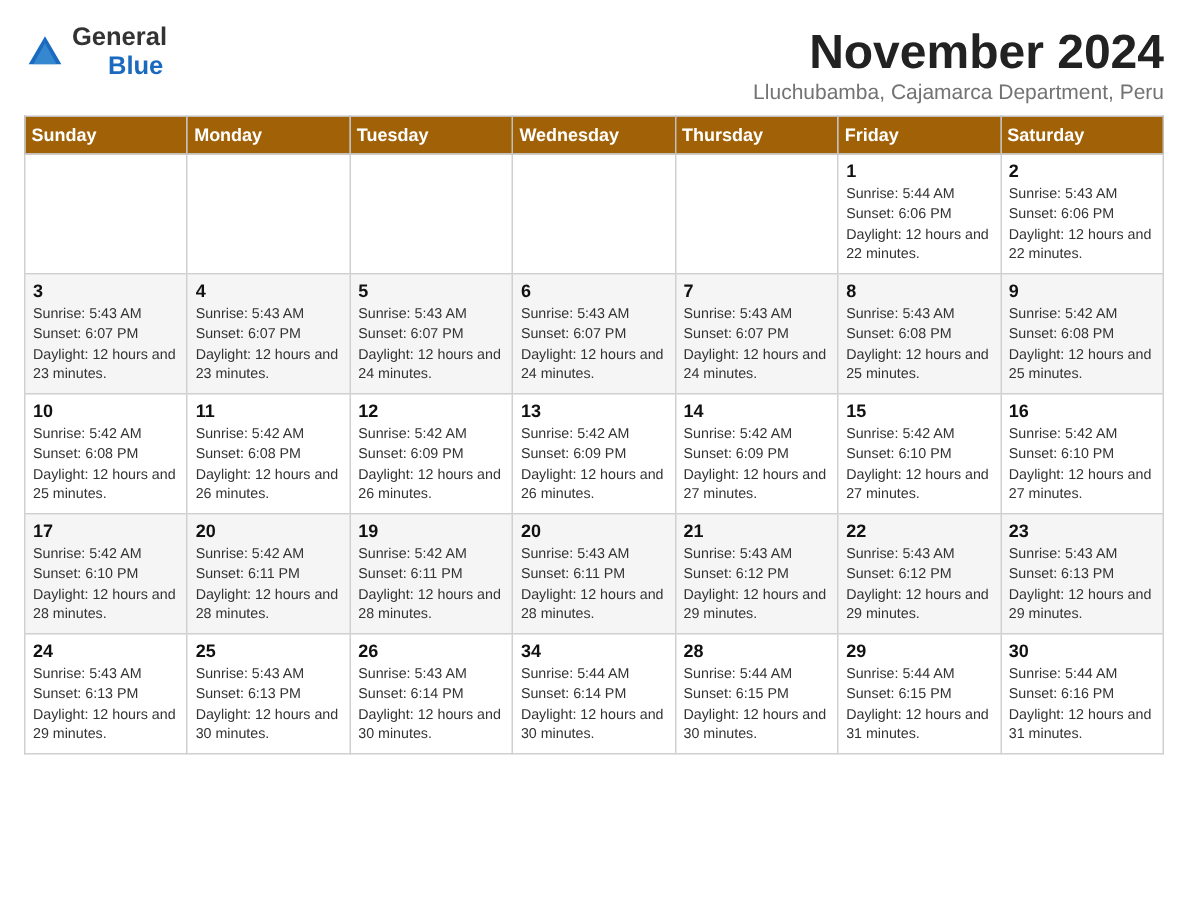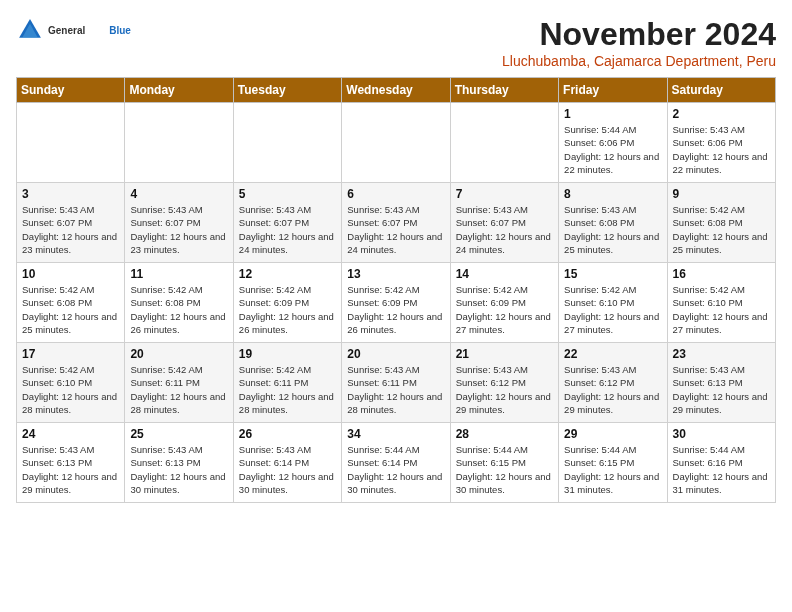--- a/index.html
+++ b/index.html
@@ -16,42 +16,42 @@
       justify-content: space-between;
       margin-bottom: 8px;
     }
     .logo {
       display: flex;
       align-items: center;
       gap: 4px;
     }
     .logo-text {
       display: flex;
-      flex-direction: row;
-      font-size: 10px;
+      flex-direction: column;
+      font-size: 17px;
       font-weight: bold;
       line-height: 1.1;
     }
     .logo-text .general { color: #333; }
     .logo-text .blue { color: #1a6bbf; margin-left: 24px; }
     .logo-icon {
       width: 28px;
       height: 28px;
     }
     .title-block {
       text-align: right;
     }
     .month-title {
       font-size: 32px;
       font-weight: bold;
       color: #222;
     }
     .location {
       font-size: 14px;
-      color: #c2410c;
+      color: #737373;
     }
     .calendar {
       width: 100%;
       border-collapse: collapse;
       table-layout: fixed;
     }
     .calendar th {
       background: #a16207;
       color: #fff;
       font-size: 12px;

